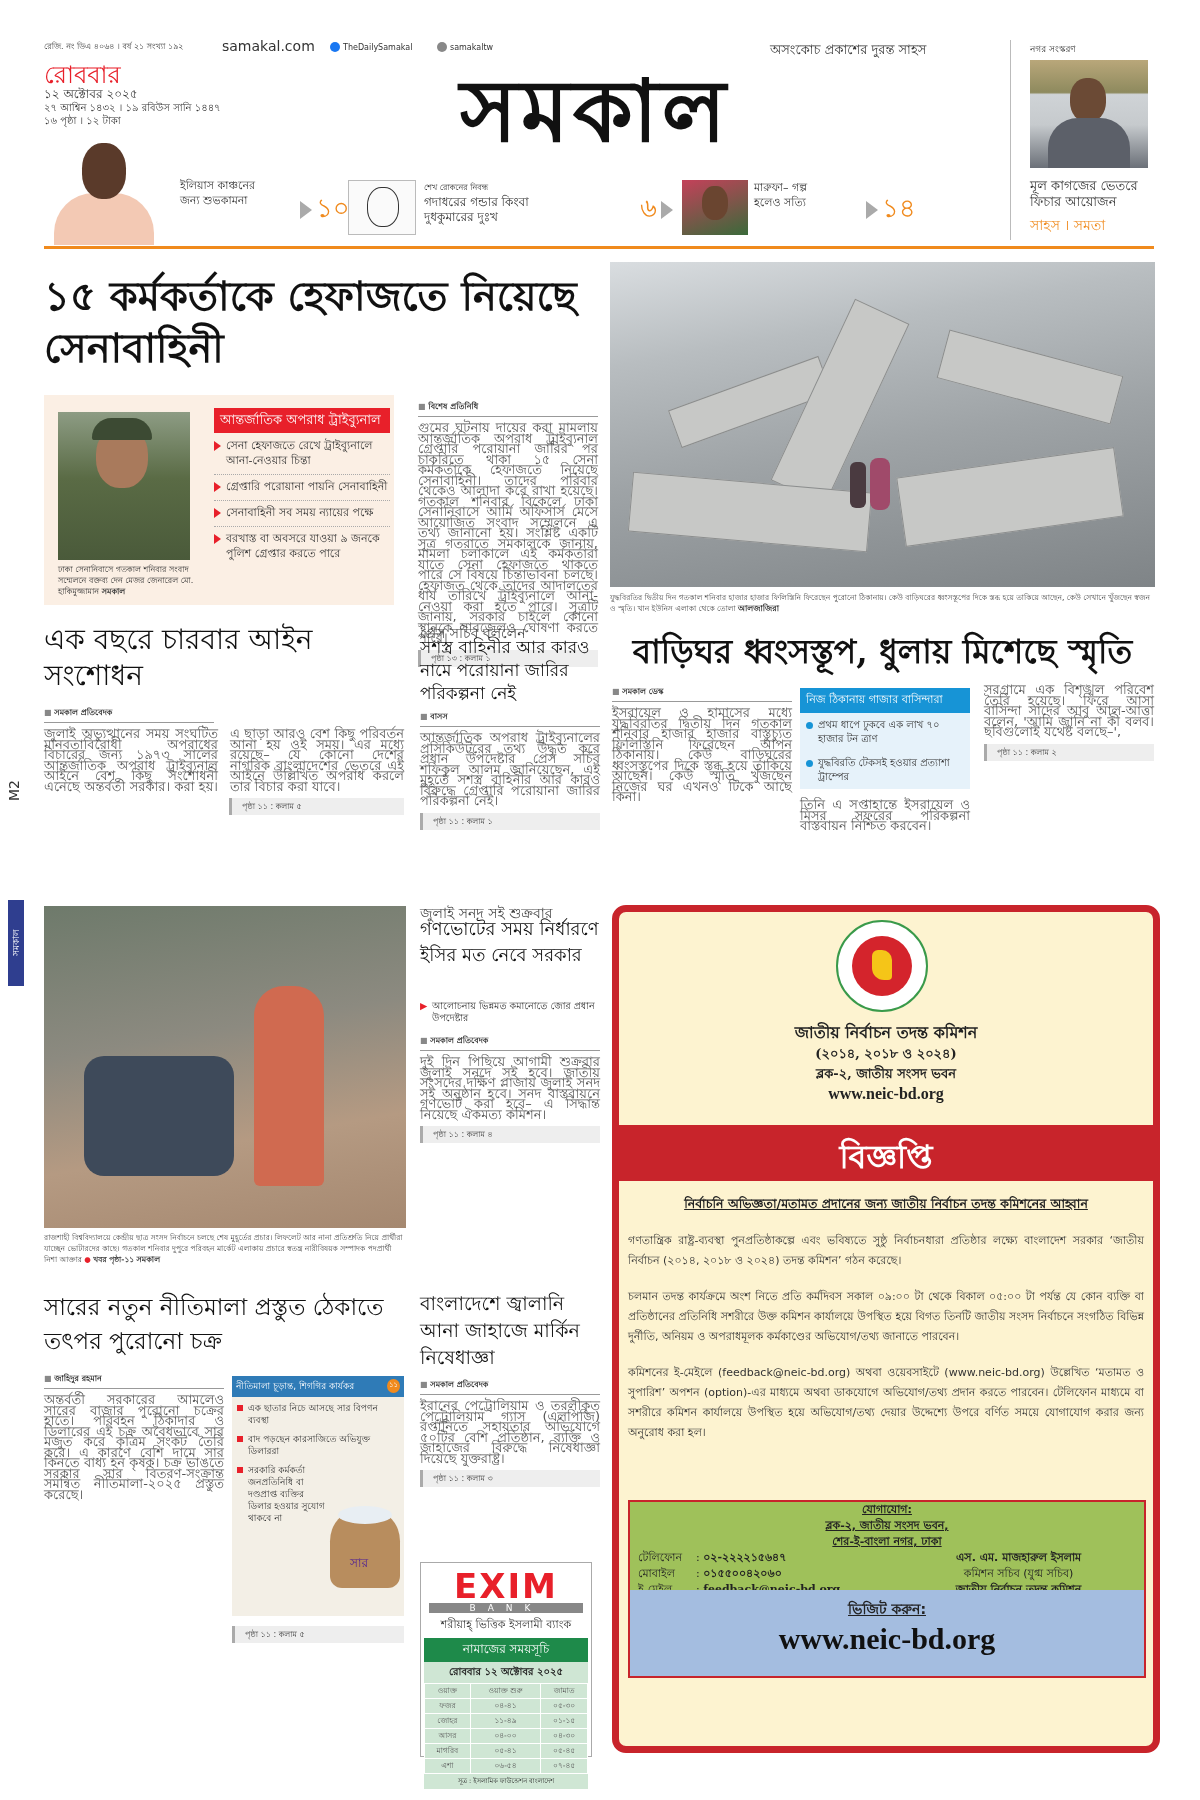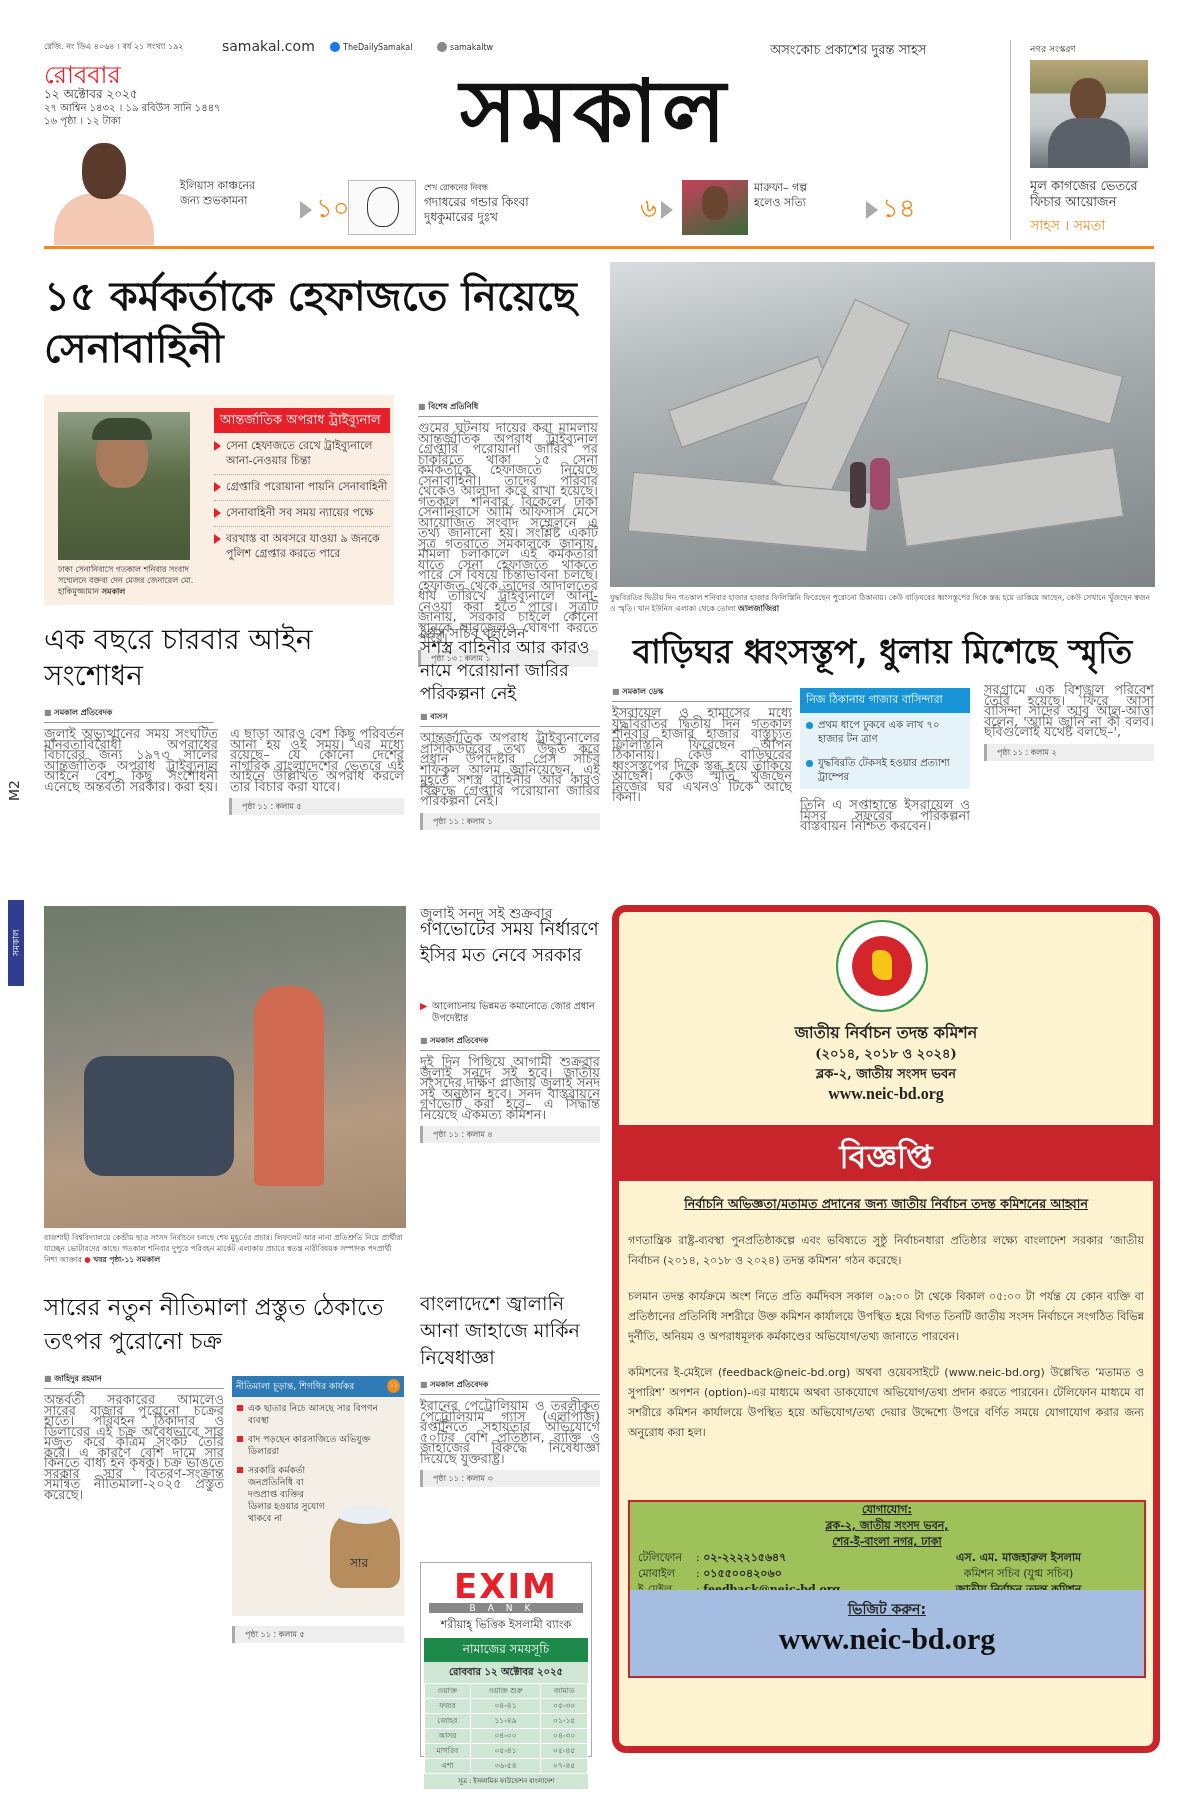--- a/index.html
+++ b/index.html
@@ -259,21 +259,21 @@
 <div class="abs fert-box">
   <div class="tag">
       <span>নীতিমালা চূড়ান্ত, শিগগির কার্যকর</span>
       <span class="pg">১১</span>
     </div>
   <div class="sq">এক ছাতার নিচে আসছে সার বিপণন ব্যবস্থা</div>
   <div class="sq">বাদ পড়ছেন কারসাজিতে অভিযুক্ত ডিলাররা</div>
   <div class="sq" style="width:100px">সরকারি কর্মকর্তা জনপ্রতিনিধি বা দণ্ডপ্রাপ্ত ব্যক্তির ডিলার হওয়ার সুযোগ থাকবে না</div>
 </div>
 <div class="abs sack">
-    <span style="position:absolute;left:20px;top:44px;font-size:12px;color:#0f172a">সার</span>
+    <span style="position:absolute;left:20px;top:44px;font-size:12px;color:#4c1d95">সার</span>
   </div>
 <div class="abs" style="left:232px;top:1620px;width:172px">
   <div class="pageref">পৃষ্ঠা ১১ : কলাম ৫</div>
 </div>
 
 <div class="abs h2" style="left:420px;top:1290px;width:180px;font-size:19px;line-height:27px">বাংলাদেশে জ্বালানি আনা জাহাজে মার্কিন নিষেধাজ্ঞা</div>
 <div class="abs" style="left:420px;top:1378px;width:180px">
   <div class="byline">সমকাল প্রতিবেদক</div>
   <div class="bodytext">ইরানের পেট্রোলিয়াম ও তরলীকৃত পেট্রোলিয়াম গ্যাস (এলপিজি) রপ্তানিতে সহায়তার অভিযোগে ৫০টির বেশি প্রতিষ্ঠান, ব্যক্তি ও জাহাজের বিরুদ্ধে নিষেধাজ্ঞা দিয়েছে যুক্তরাষ্ট্র।</div>
   <div class="pageref">পৃষ্ঠা ১১ : কলাম ৩</div>

